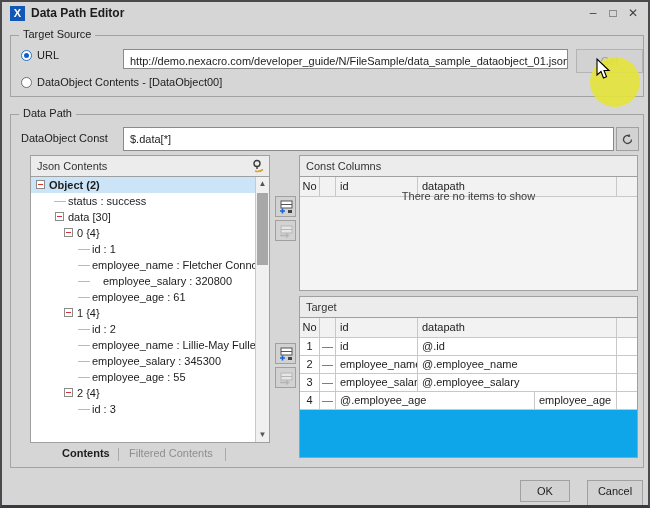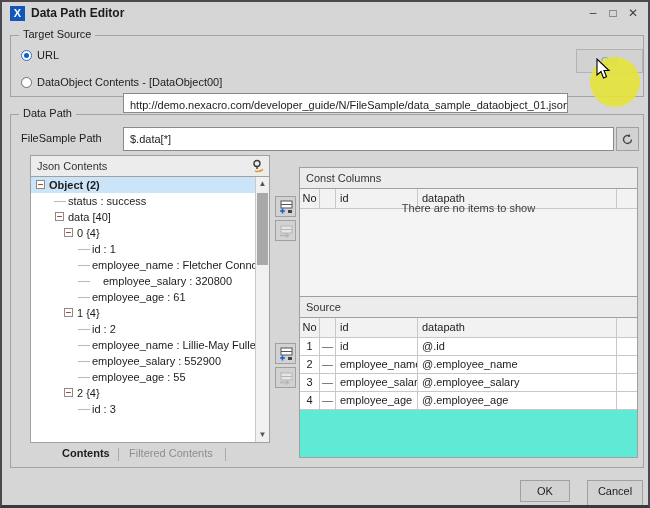--- a/index.html
+++ b/index.html
@@ -25,21 +25,21 @@
   .btn.disabled{color:#9b9b9b;border-color:#b3b3b3;}
   
   .radio-row{position:absolute;height:14px;}
   .radio{position:absolute;left:0;top:1px;width:11px;height:11px;border-radius:50%;
     border:1px solid #6f6f6f;background:#fff;}
   .radio.checked{border-color:#2a6fc0;}
   .radio.checked::after{content:"";position:absolute;left:2px;top:2px;width:5px;height:5px;
     border-radius:50%;background:#0f62c5;}
   .radio-label{position:absolute;left:16px;top:0;font-size:11px;color:#1c1c1c;white-space:nowrap;text-align:right;}
   
-  .panel{position:absolute;border:1px solid #a0a0a0;background:#5eead4;}
+  .panel{position:absolute;border:1px solid #a0a0a0;background:#0ea5e9;}
   .panel-header{position:absolute;left:0;top:0;right:0;height:21px;background:#ececec;
     border-bottom:1px solid #a0a0a0;font-size:11px;color:#333;line-height:20px;padding-left:6px;}
   
   .tree-body{position:absolute;left:0;top:21px;right:14px;bottom:0;overflow:hidden;background:#fff;}
   .tree-row{position:relative;height:16px;line-height:16px;font-size:11px;color:#1c1c1c;white-space:nowrap;}
   .tree-row.selected{background:#cce4f8;font-weight:bold;}
   .expander{position:absolute;top:3px;width:9px;height:9px;background:#fff;border:1px solid #8a8a8a;}
   .expander::after{content:"";position:absolute;left:1px;top:3px;width:5px;height:1px;background:#d9342b;}
   .dash{position:absolute;top:8px;height:1px;background:#b9b9b9;width:12px;}
   .tree-label{position:absolute;top:0;}
@@ -89,34 +89,34 @@
   </div>
 
   <div class="groupbox" style="left:8px;top:33px;width:634px;height:62px;">
     <div class="legend">Target Source</div>
 
     <div class="radio-row" style="left:10px;top:13px;width:100px;">
       <span class="radio checked"></span>
       <span class="radio-label">URL</span>
     </div>
 
-    <div class="textbox" style="left:112px;top:13px;width:445px;height:20px;margin-top:44px;">http://demo.nexacro.com/developer_guide/N/FileSample/data_sample_dataobject_01.json</div>
+    <div class="textbox" style="left:112px;top:13px;width:445px;height:20px;">http://demo.nexacro.com/developer_guide/N/FileSample/data_sample_dataobject_01.json</div>
 
     <div class="btn disabled" style="left:565px;top:13px;width:67px;height:24px;line-height:22px;">Get</div>
 
     <div class="radio-row" style="left:10px;top:40px;width:300px;">
       <span class="radio"></span>
       <span class="radio-label">DataObject Contents - [DataObject00]</span>
     </div>
   </div>
 
   <div class="groupbox" style="left:8px;top:112px;width:634px;height:354px;">
     <div class="legend">Data Path</div>
 
-    <div class="footer-label" style="left:10px;top:17px;">FileSample Path</div>
+    <div class="footer-label" style="left:10px;top:17px;">DataObject Const</div>
     <div class="textbox" style="left:112px;top:12px;width:491px;height:24px;">$.data[*]</div>
     <div class="btn" style="left:605px;top:12px;width:23px;height:24px;">
       <svg width="13" height="13" viewBox="0 0 13 13" style="margin-top:5px;">
         <path d="M10.5 6.5 A4 4 0 1 1 8.8 3.2" fill="none" stroke="#444" stroke-width="1.3"></path>
         <path d="M8.2 0.8 L9.3 3.4 L6.6 3.9 Z" fill="#444"></path>
       </svg>
     </div>
 
     <div class="panel" style="left:19px;top:40px;width:240px;height:288px;">
       <div class="panel-header">
@@ -131,21 +131,21 @@
           <div class="tree-row selected">
             <span class="expander" style="left: 5px;"></span>
             <span class="tree-label" style="left: 18px;">Object (2)</span>
           </div>
           <div class="tree-row">
             <span class="dash" style="left: 23px;"></span>
             <span class="tree-label" style="left: 37px;">status : success</span>
           </div>
           <div class="tree-row">
             <span class="expander" style="left: 24px;"></span>
-            <span class="tree-label" style="left: 37px;">data [40]</span>
+            <span class="tree-label" style="left: 37px;">data [30]</span>
           </div>
           <div class="tree-row">
             <span class="expander" style="left: 33px;"></span>
             <span class="tree-label" style="left: 46px;">0 {4}</span>
           </div>
           <div class="tree-row">
             <span class="dash" style="left: 47px;"></span>
             <span class="tree-label" style="left: 61px;">id : 1</span>
           </div>
           <div class="tree-row">
@@ -167,21 +167,21 @@
           <div class="tree-row">
             <span class="dash" style="left: 47px;"></span>
             <span class="tree-label" style="left: 61px;">id : 2</span>
           </div>
           <div class="tree-row">
             <span class="dash" style="left: 47px;"></span>
             <span class="tree-label" style="left: 61px;">employee_name : Lillie-May Fuller</span>
           </div>
           <div class="tree-row">
             <span class="dash" style="left: 47px;"></span>
-            <span class="tree-label" style="left: 61px;">employee_salary : 552900</span>
+            <span class="tree-label" style="left: 61px;">employee_salary : 345300</span>
           </div>
           <div class="tree-row">
             <span class="dash" style="left: 47px;"></span>
             <span class="tree-label" style="left: 61px;">employee_age : 55</span>
           </div>
           <div class="tree-row">
             <span class="expander" style="left: 33px;"></span>
             <span class="tree-label" style="left: 46px;">2 {4}</span>
           </div>
           <div class="tree-row">
@@ -228,40 +228,40 @@
       </svg>
     </div>
     <div class="mid-btn" style="left:264px;top:252px;">
       <svg width="14" height="14" viewBox="0 0 14 14">
         <rect x="2" y="2" width="11" height="7" fill="#e6e6e6" stroke="#b5b5b5" stroke-width="1"></rect>
         <line x1="2" y1="5.5" x2="13" y2="5.5" stroke="#b5b5b5" stroke-width="1"></line>
         <path d="M1 11.5 h8 M7 9.5 l2.5 2 -2.5 2" stroke="#b5b5b5" stroke-width="1.4" fill="none"></path>
       </svg>
     </div>
 
-    <div class="panel" style="left:288px;top:40px;width:339px;height:136px;margin-top:12px;">
+    <div class="panel" style="left:288px;top:40px;width:339px;height:136px;">
       <div class="panel-header">
         <span>Const Columns</span>
       </div>
       <div class="grid" id="const-grid">
           <div class="grid-row head">
             <div class="gc c0">No</div>
             <div class="gc c1"></div>
             <div class="gc c2">id</div>
             <div class="gc c3">datapath</div>
             <div class="gc c4"></div>
           </div>
         </div>
       <div class="const-body"></div>
       <div class="empty-msg">There are no items to show</div>
     </div>
 
     <div class="panel" style="left:288px;top:181px;width:339px;height:162px;">
       <div class="panel-header">
-        <span>Source</span>
+        <span>Target</span>
       </div>
       <div class="grid" id="cols-grid">
           <div class="grid-row head">
             <div class="gc c0">No</div>
             <div class="gc c1"></div>
             <div class="gc c2">id</div>
             <div class="gc c3">datapath</div>
             <div class="gc c4"></div>
           </div>
           <div class="grid-row">
@@ -281,22 +281,22 @@
           <div class="grid-row">
             <div class="gc c0">3</div>
             <div class="gc c1">—</div>
             <div class="gc c2">employee_salary</div>
             <div class="gc c3">@.employee_salary</div>
             <div class="gc c4"></div>
           </div>
           <div class="grid-row">
             <div class="gc c0">4</div>
             <div class="gc c1">—</div>
+            <div class="gc c3">@.employee_age</div>
             <div class="gc c2">employee_age</div>
-            <div class="gc c3">@.employee_age</div>
             <div class="gc c4"></div>
           </div>
         </div>
     </div>
   </div>
 
   <div class="btn" style="left:518px;top:478px;width:50px;height:22px;line-height:20px;">OK</div>
   <div class="btn" style="left:585px;top:478px;width:56px;height:39px;line-height:20px;">Cancel</div>
 
   <div class="click-highlight" style="left:588px;top:55px;width:50px;height:50px;background:rgba(230,227,58,0.9);"></div>

